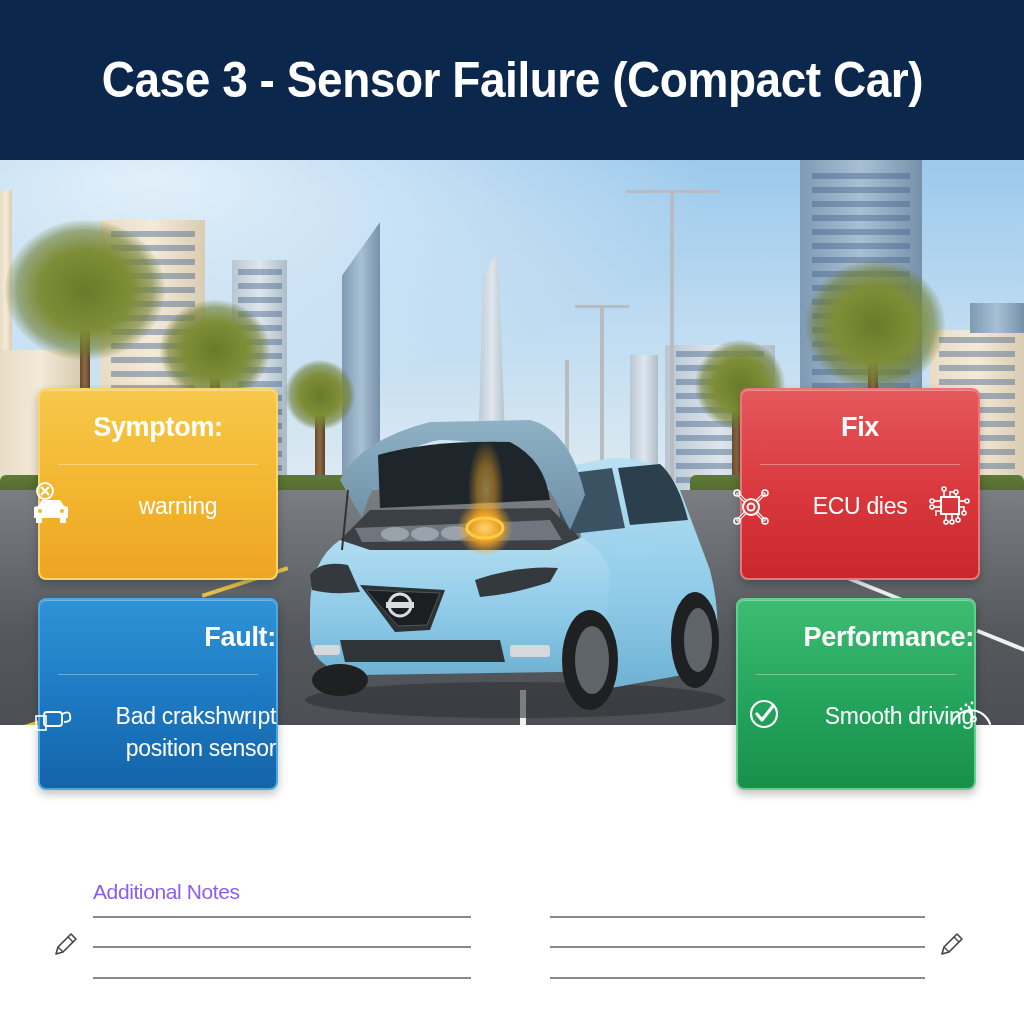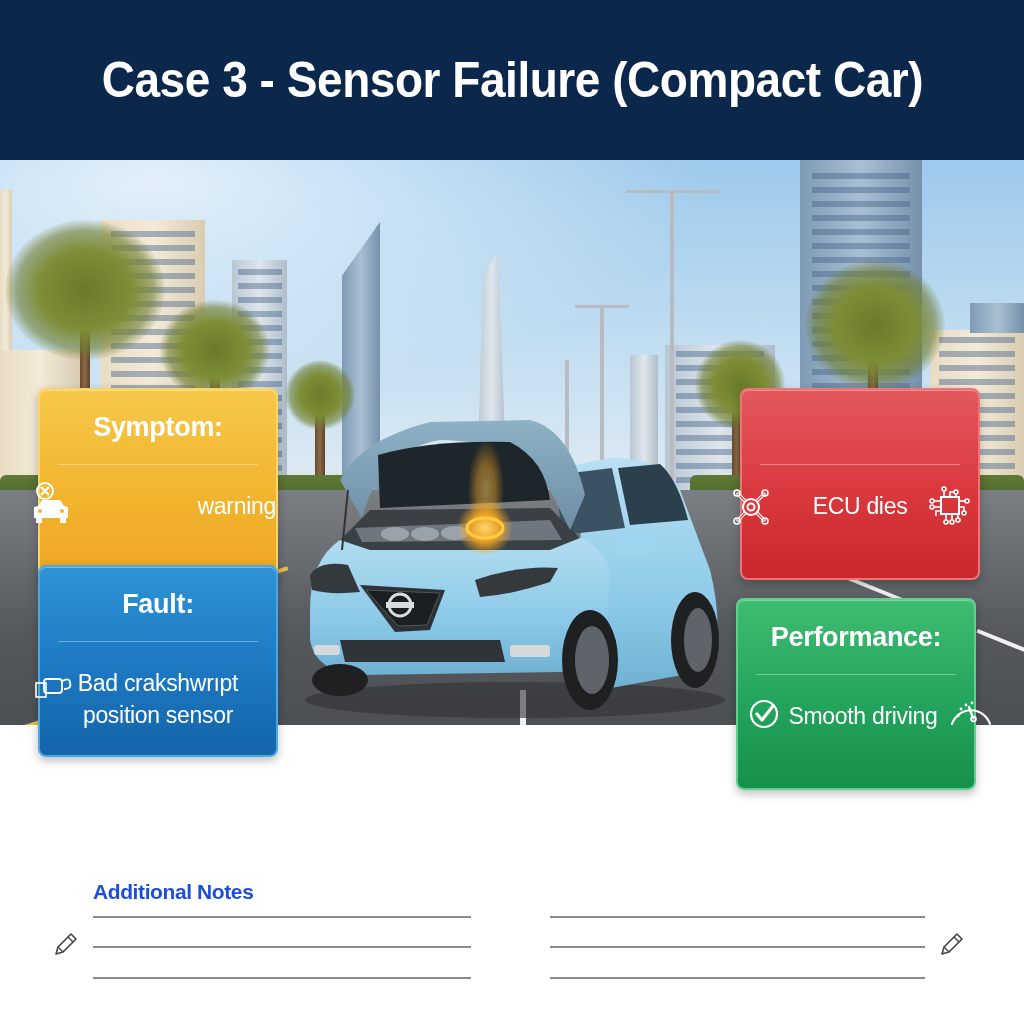--- a/index.html
+++ b/index.html
@@ -50,26 +50,26 @@
     box-shadow: 0 4px 10px rgba(0,0,0,0.25), inset 0 1px 0 rgba(255,255,255,0.35);
     color: #ffffff; text-align: center;
   }
   .card .title { position:absolute; left:0; right:0; top:22px; font-size: 27px; font-weight: bold; letter-spacing: -0.3px; }
   .card .divider { position:absolute; left:18px; right:18px; top:74px; height:1px; background: rgba(255,255,255,0.35); }
   .card .body { position:absolute; left:0; right:0; top:100px; font-size: 23px; line-height: 32px; letter-spacing: -0.3px; }
   .card .body span { display:block; }
   .card svg { position:absolute; }
 
   .card-symptom { left: 38px; top: 388px; background: linear-gradient(180deg,#f7c84a 0%,#f2b52e 55%,#eea523 100%); border-color:#f9d56a; }
-  .card-fault { left: 38px; top: 565px; background: linear-gradient(180deg,#2f93d6 0%,#1c78c1 55%,#1464a8 100%); border-color:#4aa8e4; }
+  .card-fault { left: 38px; top: 598px; background: linear-gradient(180deg,#2f93d6 0%,#1c78c1 55%,#1464a8 100%); border-color:#4aa8e4;text-align:right; }
   .card-fix { left: 740px; top: 388px; background: linear-gradient(180deg,#e4585c 0%,#d9383d 55%,#c9272c 100%); border-color:#ee7478; }
-  .card-perf { left: 736px; top: 598px; background: linear-gradient(180deg,#3ebc72 0%,#23a45c 55%,#18904c 100%); border-color:#5fd08e; }
+  .card-perf { left: 736px; top: 598px; background: linear-gradient(180deg,#3ebc72 0%,#23a45c 55%,#18904c 100%); border-color:#5fd08e;text-align:right; }
 
   
-  .notes-title { position:absolute; left: 93px; top: 880px; font-size: 21px; font-weight: bold; color: #1d4ed8; letter-spacing:-0.4px; }
+  .notes-title { position:absolute; left: 93px; top: 880px; font-size: 21px; font-weight: normal; color: #8b5cf6; letter-spacing:-0.4px; }
   .note-line { position:absolute; height: 2px; background: #8a8a8a; }
   .pencil { position:absolute; }
 </style>
 </head>
 <body>
 
 <div class="header">
   <h1>Case 3 - Sensor Failure (Compact Car)</h1>
 </div>
 
@@ -201,39 +201,40 @@
   <svg style="left:-8px;top:92px;" width="40" height="44" viewBox="0 0 40 44">
     <circle cx="13" cy="9" r="8" fill="none" stroke="#fff" stroke-width="2"></circle>
     <path d="M9 5 L17 13 M17 5 L9 13" stroke="#fff" stroke-width="2.4"></path>
     <path d="M6 24 L10 18 L28 18 L32 24 L36 25 L36 36 L2 36 L2 25 Z" fill="#fff"></path>
     <rect x="4" y="36" width="6" height="5" fill="#fff"></rect>
       <rect x="28" y="36" width="6" height="5" fill="#fff"></rect>
     <circle cx="8" cy="29" r="2" fill="#f2b52e"></circle>
       <circle cx="30" cy="29" r="2" fill="#f2b52e"></circle>
   </svg>
   <div class="body" style="padding-left:20px;">
-    <span style="text-align:right;padding-left:20px;">warning</span>
+    <span style="text-align:center;padding-left:20px;">warning</span>
   </div>
 </div>
 
 <div class="card card-fault">
   <div class="title">Fault:</div>
   <div class="divider"></div>
   <svg style="left:-6px;top:104px;" width="40" height="30" viewBox="0 0 40 30">
     <rect x="2" y="12" width="10" height="14" fill="none" stroke="#fff" stroke-width="1.6"></rect>
     <rect x="10" y="8" width="18" height="14" rx="3" fill="none" stroke="#fff" stroke-width="1.8"></rect>
     <path d="M28 10 Q36 6 36 12 Q38 18 30 18" fill="none" stroke="#fff" stroke-width="1.8"></path>
   </svg>
   <div class="body" style="">
     <span>Bad crakshwrıpt</span>
     <span>position sensor</span>
   </div>
 </div>
 
 <div class="card card-fix">
+  <div class="title">Fix</div>
   <div class="divider"></div>
   <svg style="left:-10px;top:98px;" width="38" height="38" viewBox="0 0 38 38">
     <path d="M6 6 L32 32 M32 6 L6 32" stroke="#fff" stroke-width="3.4" stroke-linecap="round"></path>
     <path d="M6 6 L32 32 M32 6 L6 32" stroke="#d9383d" stroke-width="1.2" stroke-linecap="round"></path>
     <circle cx="19" cy="19" r="8" fill="#d9383d" stroke="#fff" stroke-width="2"></circle>
     <circle cx="19" cy="19" r="3.5" fill="none" stroke="#fff" stroke-width="2"></circle>
     <circle cx="5" cy="5" r="3" fill="none" stroke="#fff" stroke-width="1.6"></circle>
     <circle cx="33" cy="5" r="3" fill="none" stroke="#fff" stroke-width="1.6"></circle>
     <circle cx="5" cy="33" r="3" fill="none" stroke="#fff" stroke-width="1.6"></circle>
     <circle cx="33" cy="33" r="3" fill="none" stroke="#fff" stroke-width="1.6"></circle>

